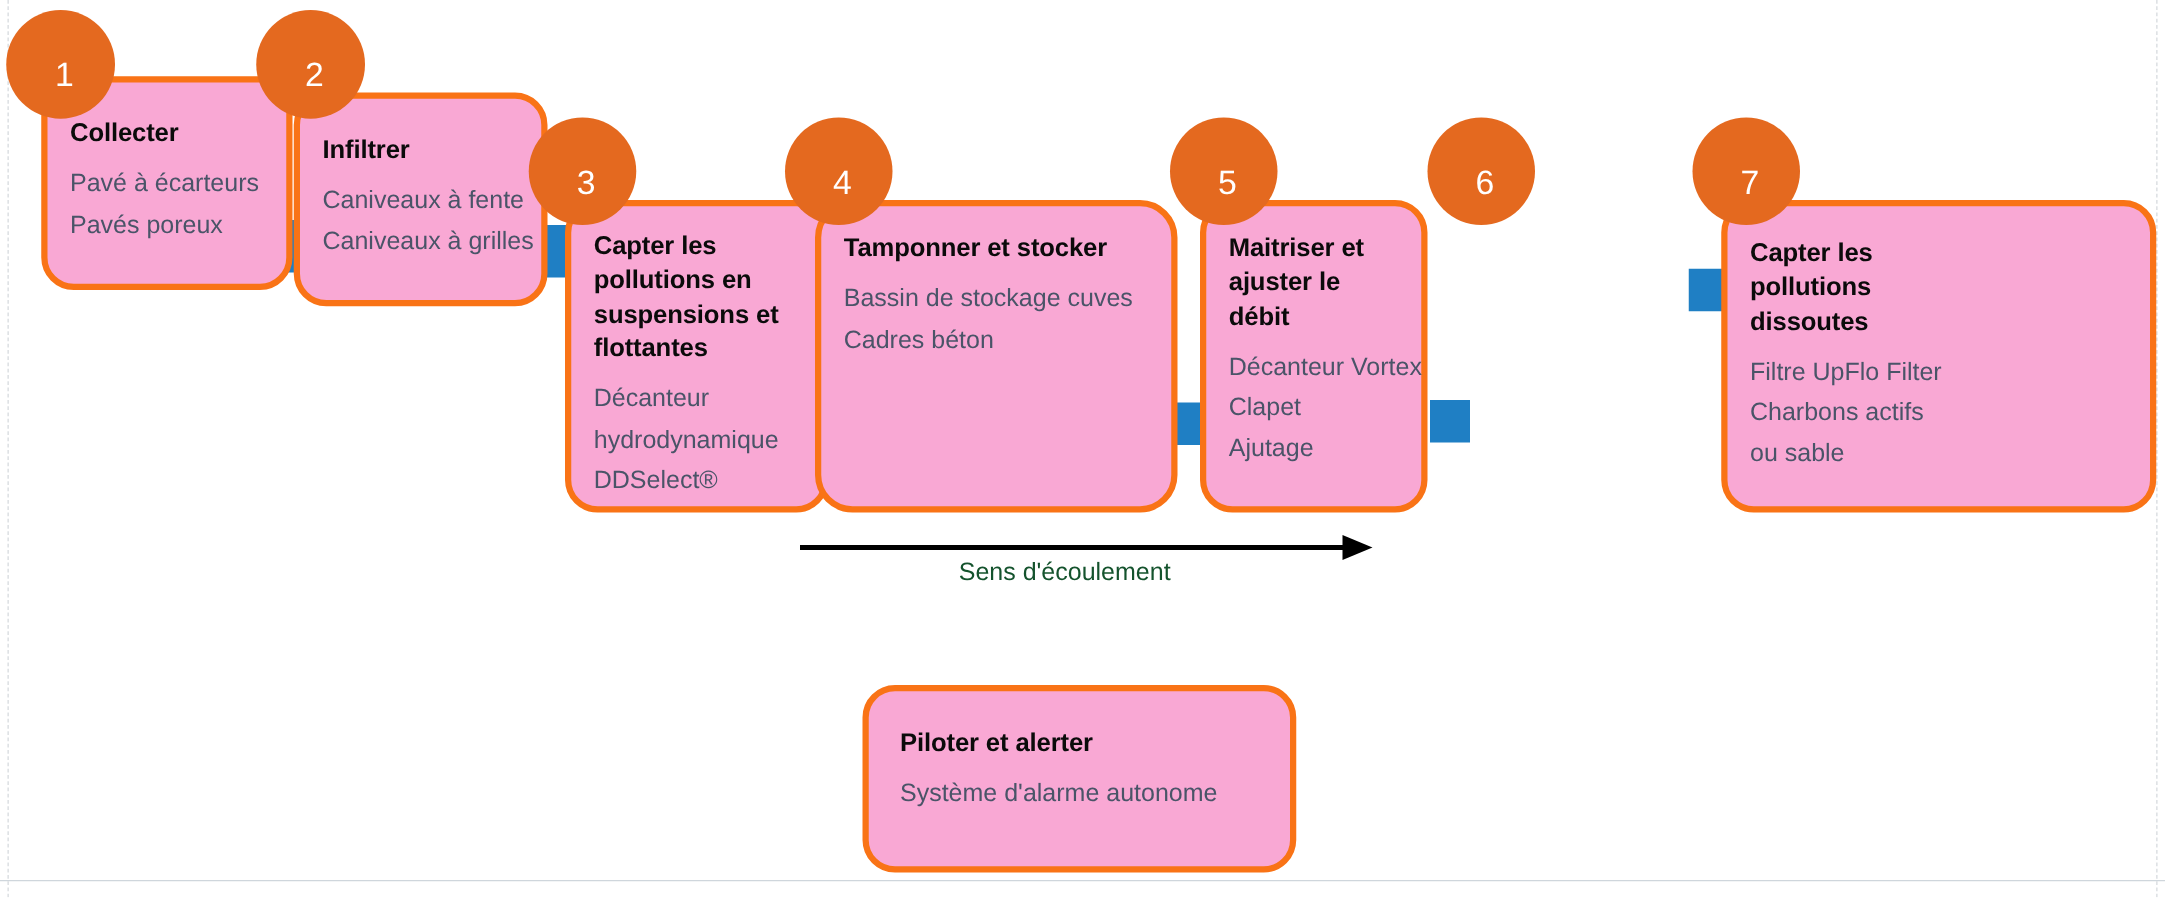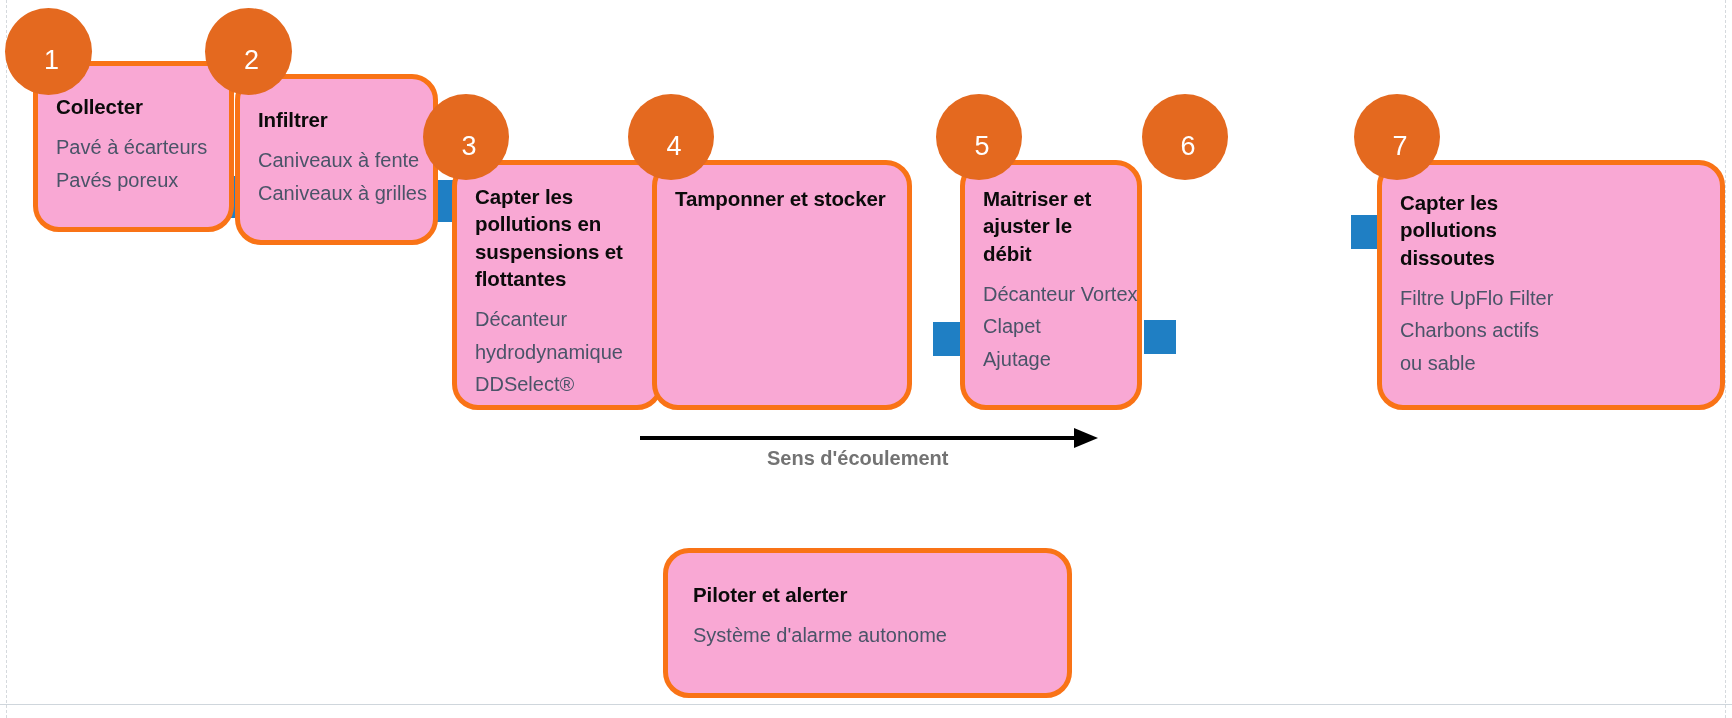--- a/index.html
+++ b/index.html
@@ -95,22 +95,22 @@
     z-index: 1;
   }
 
   .flow-arrow {
     position: absolute;
     z-index: 3;
   }
   .flow-label {
     position: absolute;
     font-size: 20px;
-    font-weight: bold;
-    color: #737373;
+    font-weight: normal;
+    color: #14532d;
     white-space: nowrap;
     z-index: 3;
   }
 </style>
 </head>
 <body>
 
 <div id="stage">
 
   <div class="left-rule"></div>
@@ -157,23 +157,27 @@
         <div class="card-line">Décanteur</div>
         <div class="card-line">hydrodynamique</div>
         <div class="card-line">DDSelect®</div>
       </div>
     </div>
   </div>
   <div class="badge" style="left:423px; top:94px; width:86px; height:86px;">
     <span>3</span>
   </div>
 
-  <div class="card" style="left:652px; top:160px; width:260px; height:250px;">
+  <div class="card" style="left:652px; top:160px; width:290px; height:250px;border-radius:30px;">
     <div class="card-inner" style="padding-top:20px;">
       <div class="card-title">Tamponner et stocker</div>
+      <div class="card-lines">
+        <div class="card-line">Bassin de stockage cuves</div>
+        <div class="card-line">Cadres béton</div>
+      </div>
     </div>
   </div>
   <div class="badge" style="left:628px; top:94px; width:86px; height:86px;">
     <span>4</span>
   </div>
 
   <div class="card" style="left:960px; top:160px; width:182px; height:250px;">
     <div class="card-inner" style="padding-top:20px;">
       <div class="card-title">Maitriser et ajuster le débit</div>
       <div class="card-lines">
@@ -204,21 +208,21 @@
   <div class="badge" style="left:1354px; top:94px; width:86px; height:86px;">
     <span>7</span>
   </div>
 
   <svg class="flow-arrow" style="left:636px; top:424px;" width="470" height="28" viewBox="0 0 470 28">
     <line x1="4" y1="14" x2="442" y2="14" stroke="#000000" stroke-width="4"></line>
     <polygon points="438,4 462,14 438,24" fill="#000000"></polygon>
   </svg>
   <div class="flow-label" style="left:767px; top:447px;">Sens d'écoulement</div>
 
-  <div class="card" style="left:663px; top:548px; width:409px; height:150px;">
+  <div class="card" style="left:690px; top:548px; width:347px; height:150px;">
     <div class="card-inner" style="padding-top:28px; padding-left:25px;">
       <div class="card-title">Piloter et alerter</div>
       <div class="card-lines">
         <div class="card-line">Système d'alarme autonome</div>
       </div>
     </div>
   </div>
 
 </div>
 

